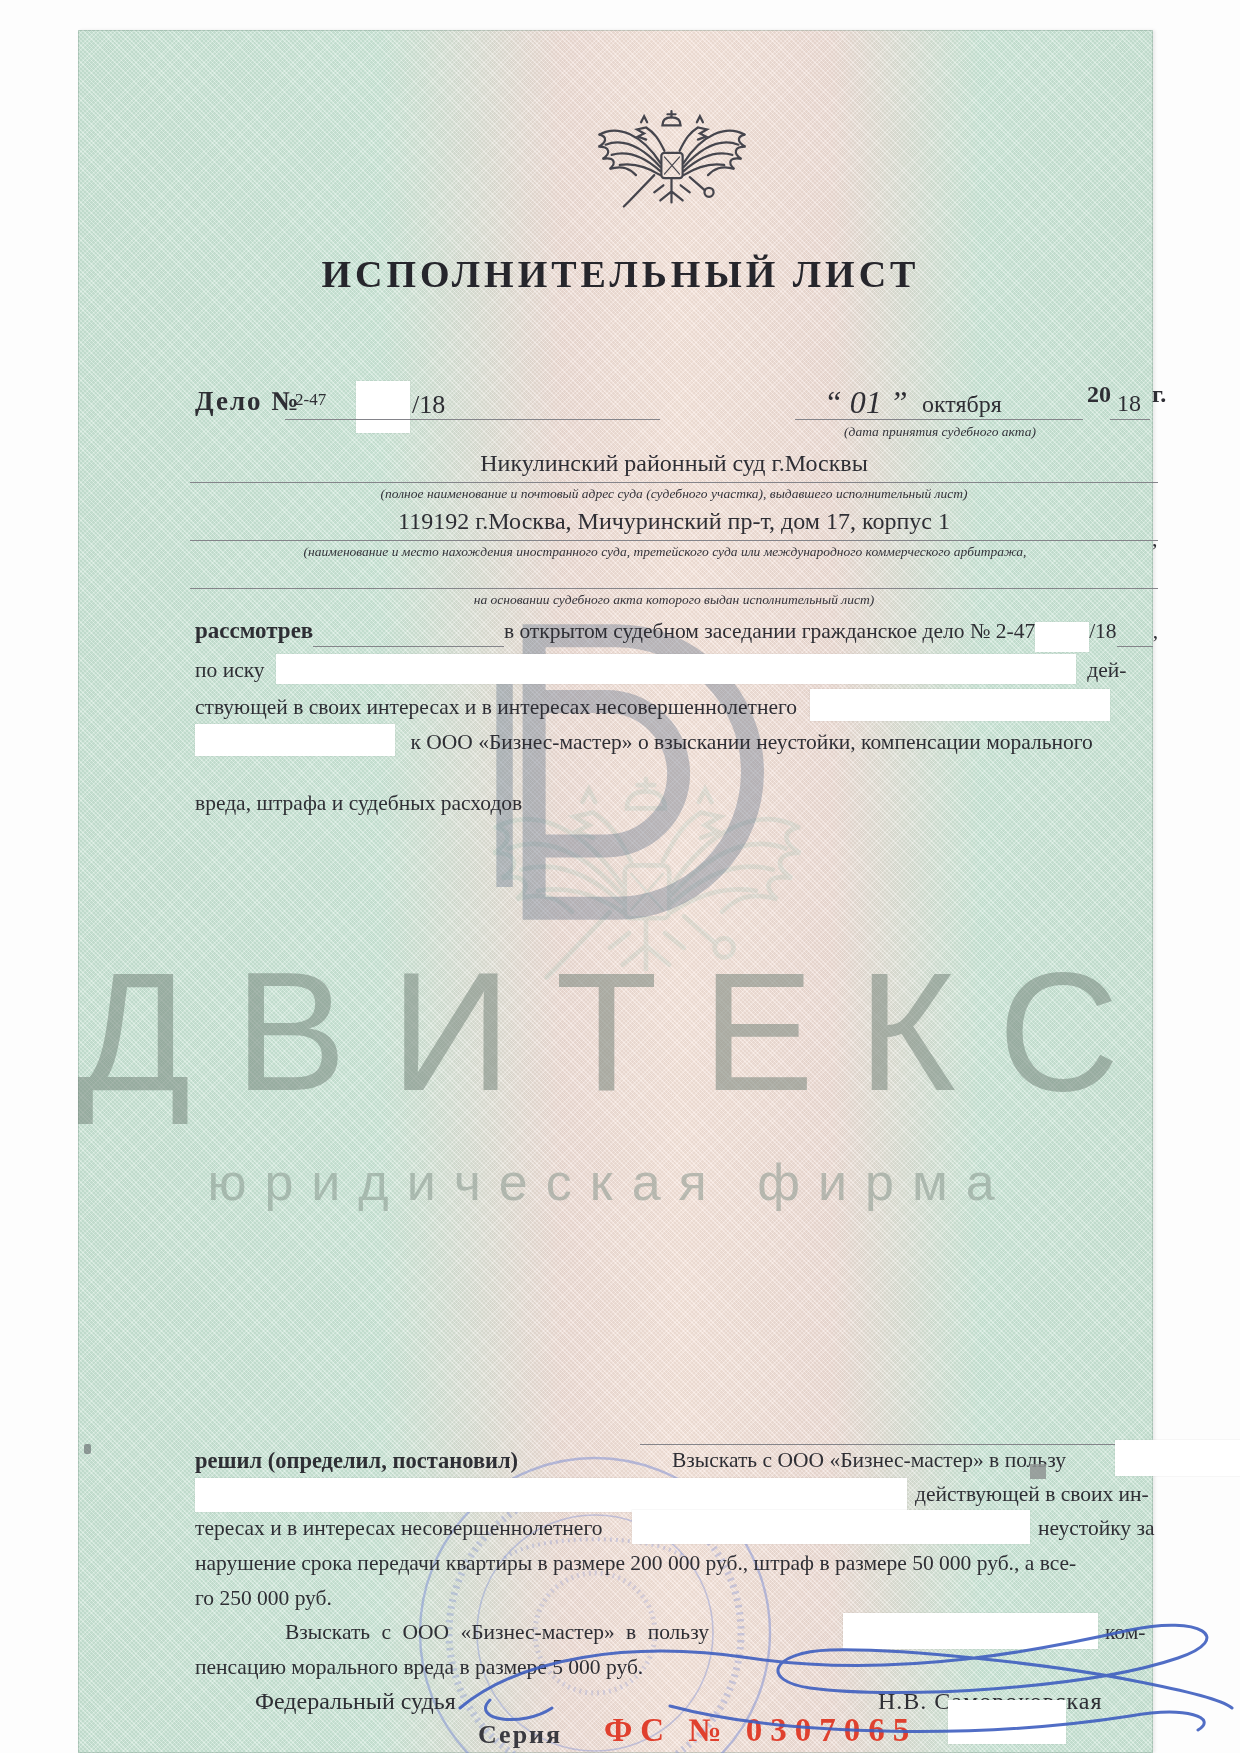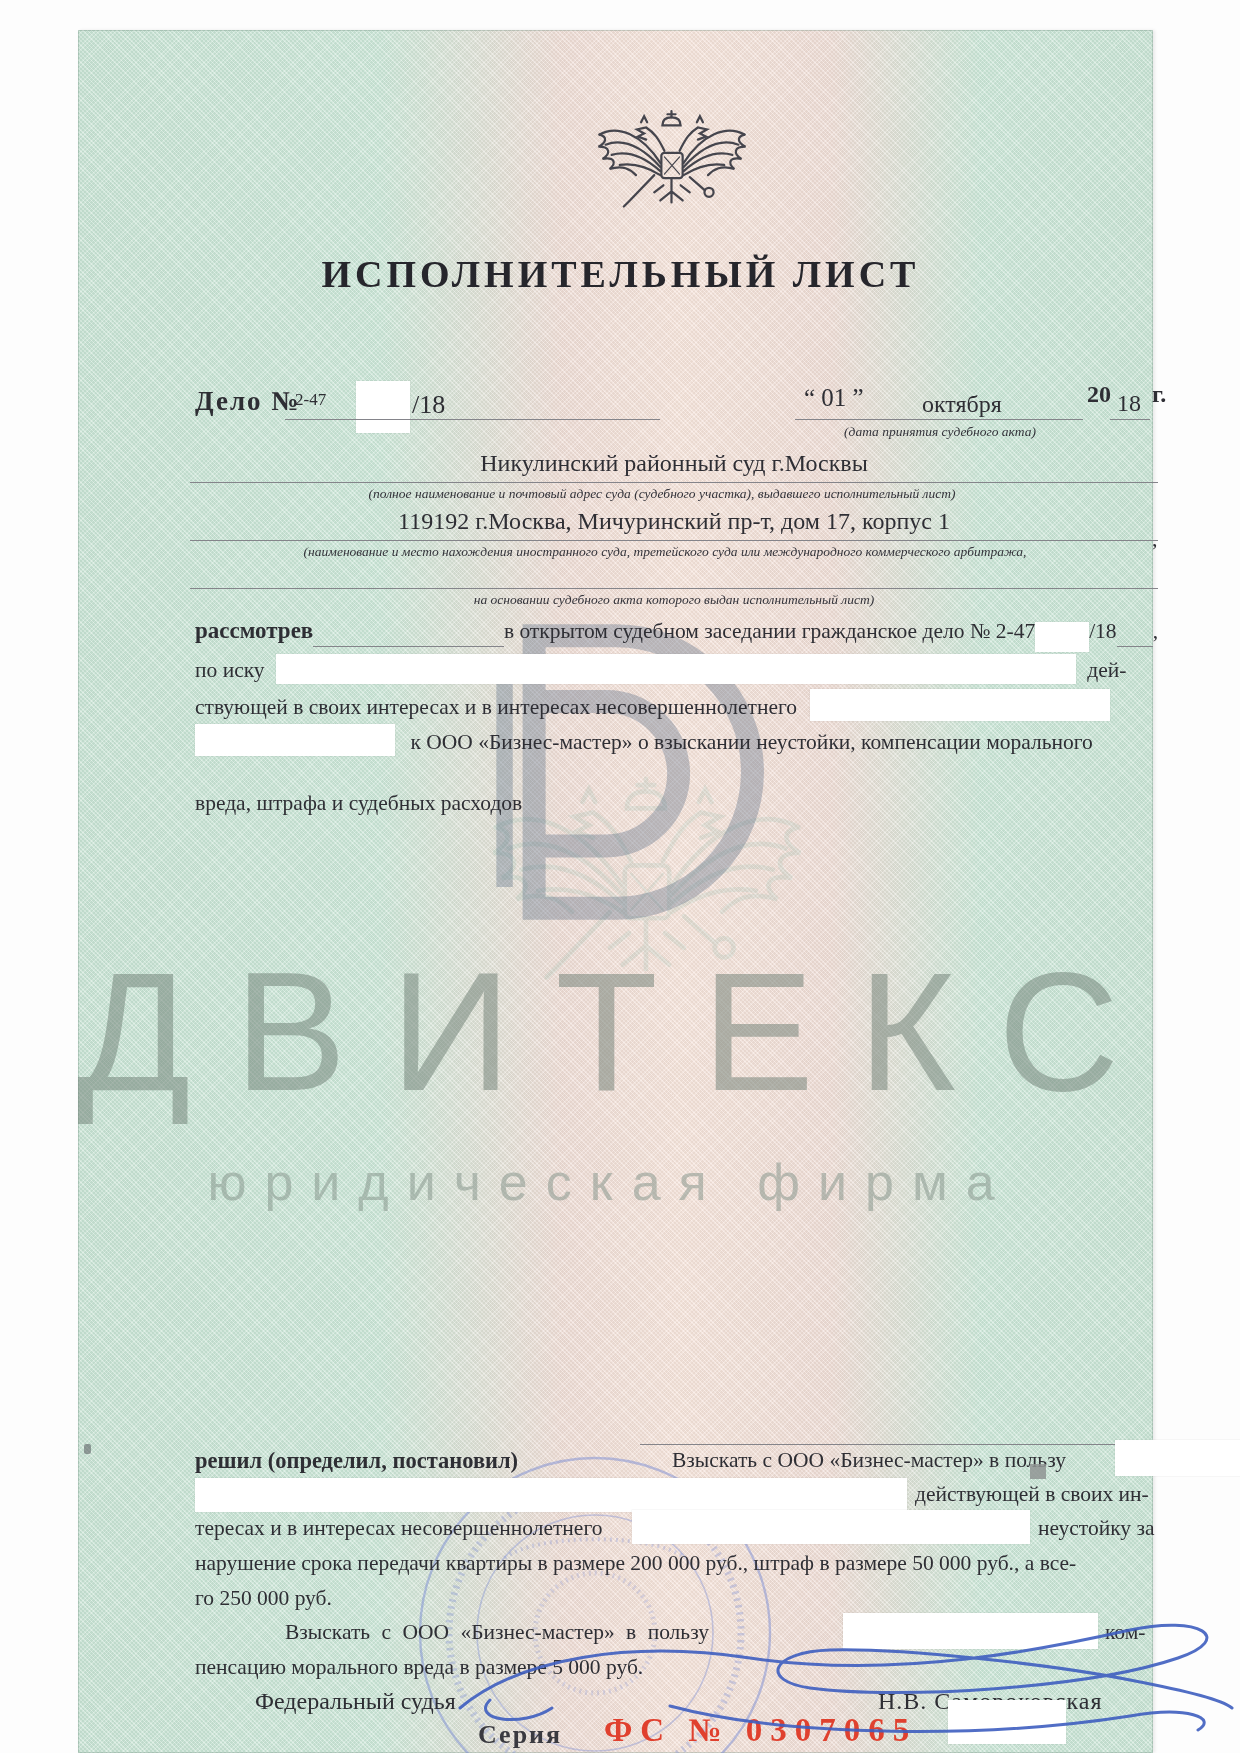--- a/index.html
+++ b/index.html
@@ -91,32 +91,32 @@
   </svg>
 
   <div class="t title" style="left:88px;top:252px;width:1065px;">ИСПОЛНИТЕЛЬНЫЙ ЛИСТ</div>
 
   <div class="t b" style="left:195px;top:386px;font-size:27px;letter-spacing:2px;">Дело №</div>
   <div class="t" style="left:295px;top:390px;font-size:17px;">2-47</div>
   <div class="redact-abs" style="left:356px;top:381px;width:54px;height:52px;"></div>
   <div class="t" style="left:412px;top:390px;font-size:26px;">/18</div>
   <div class="rule" style="left:285px;top:419px;width:375px;"></div>
 
-  <div class="t" style="left:804px;top:384px;font-size:25px;">“ 01 ”</div>
+  <div class="t" style="left:824px;top:384px;font-size:32px;font-style:italic;">“ 01 ”</div>
   <div class="rule" style="left:795px;top:419px;width:288px;"></div>
   <div class="t" style="left:922px;top:391px;font-size:24px;">октября</div>
   <div class="cap" style="left:795px;top:424px;width:290px;">(дата принятия судебного акта)</div>
   <div class="t b" style="left:1087px;top:381px;font-size:24px;">20</div>
   <div class="t" style="left:1117px;top:390px;font-size:24px;">18</div>
   <div class="rule" style="left:1110px;top:419px;width:40px;"></div>
   <div class="t b" style="left:1152px;top:381px;font-size:24px;">г.</div>
 
   <div class="t" style="left:190px;top:450px;width:968px;text-align:center;font-size:24px;">Никулинский районный суд г.Москвы</div>
   <div class="rule" style="left:190px;top:482px;width:968px;"></div>
-  <div class="cap" style="left:178px;top:486px;width:968px;">(полное наименование и почтовый адрес суда (судебного участка), выдавшего исполнительный лист)</div>
+  <div class="cap" style="left:190px;top:486px;width:968px;">(полное наименование и почтовый адрес суда (судебного участка), выдавшего исполнительный лист)</div>
 
   <div class="t" style="left:190px;top:508px;width:968px;text-align:center;font-size:24px;">119192 г.Москва, Мичуринский пр-т, дом 17, корпус 1</div>
   <div class="rule" style="left:190px;top:540px;width:968px;"></div>
   <div class="cap" style="left:190px;top:544px;width:950px;">(наименование и место нахождения иностранного суда, третейского суда или международного коммерческого арбитража,</div>
   <div class="t" style="left:1152px;top:526px;font-size:22px;">,</div>
 
   <div class="rule" style="left:190px;top:588px;width:968px;"></div>
   <div class="cap" style="left:190px;top:592px;width:968px;">на основании судебного акта которого выдан исполнительный лист)</div>
 
   <div class="flexrow body-txt" style="left:195px;top:618px;width:963px;">

